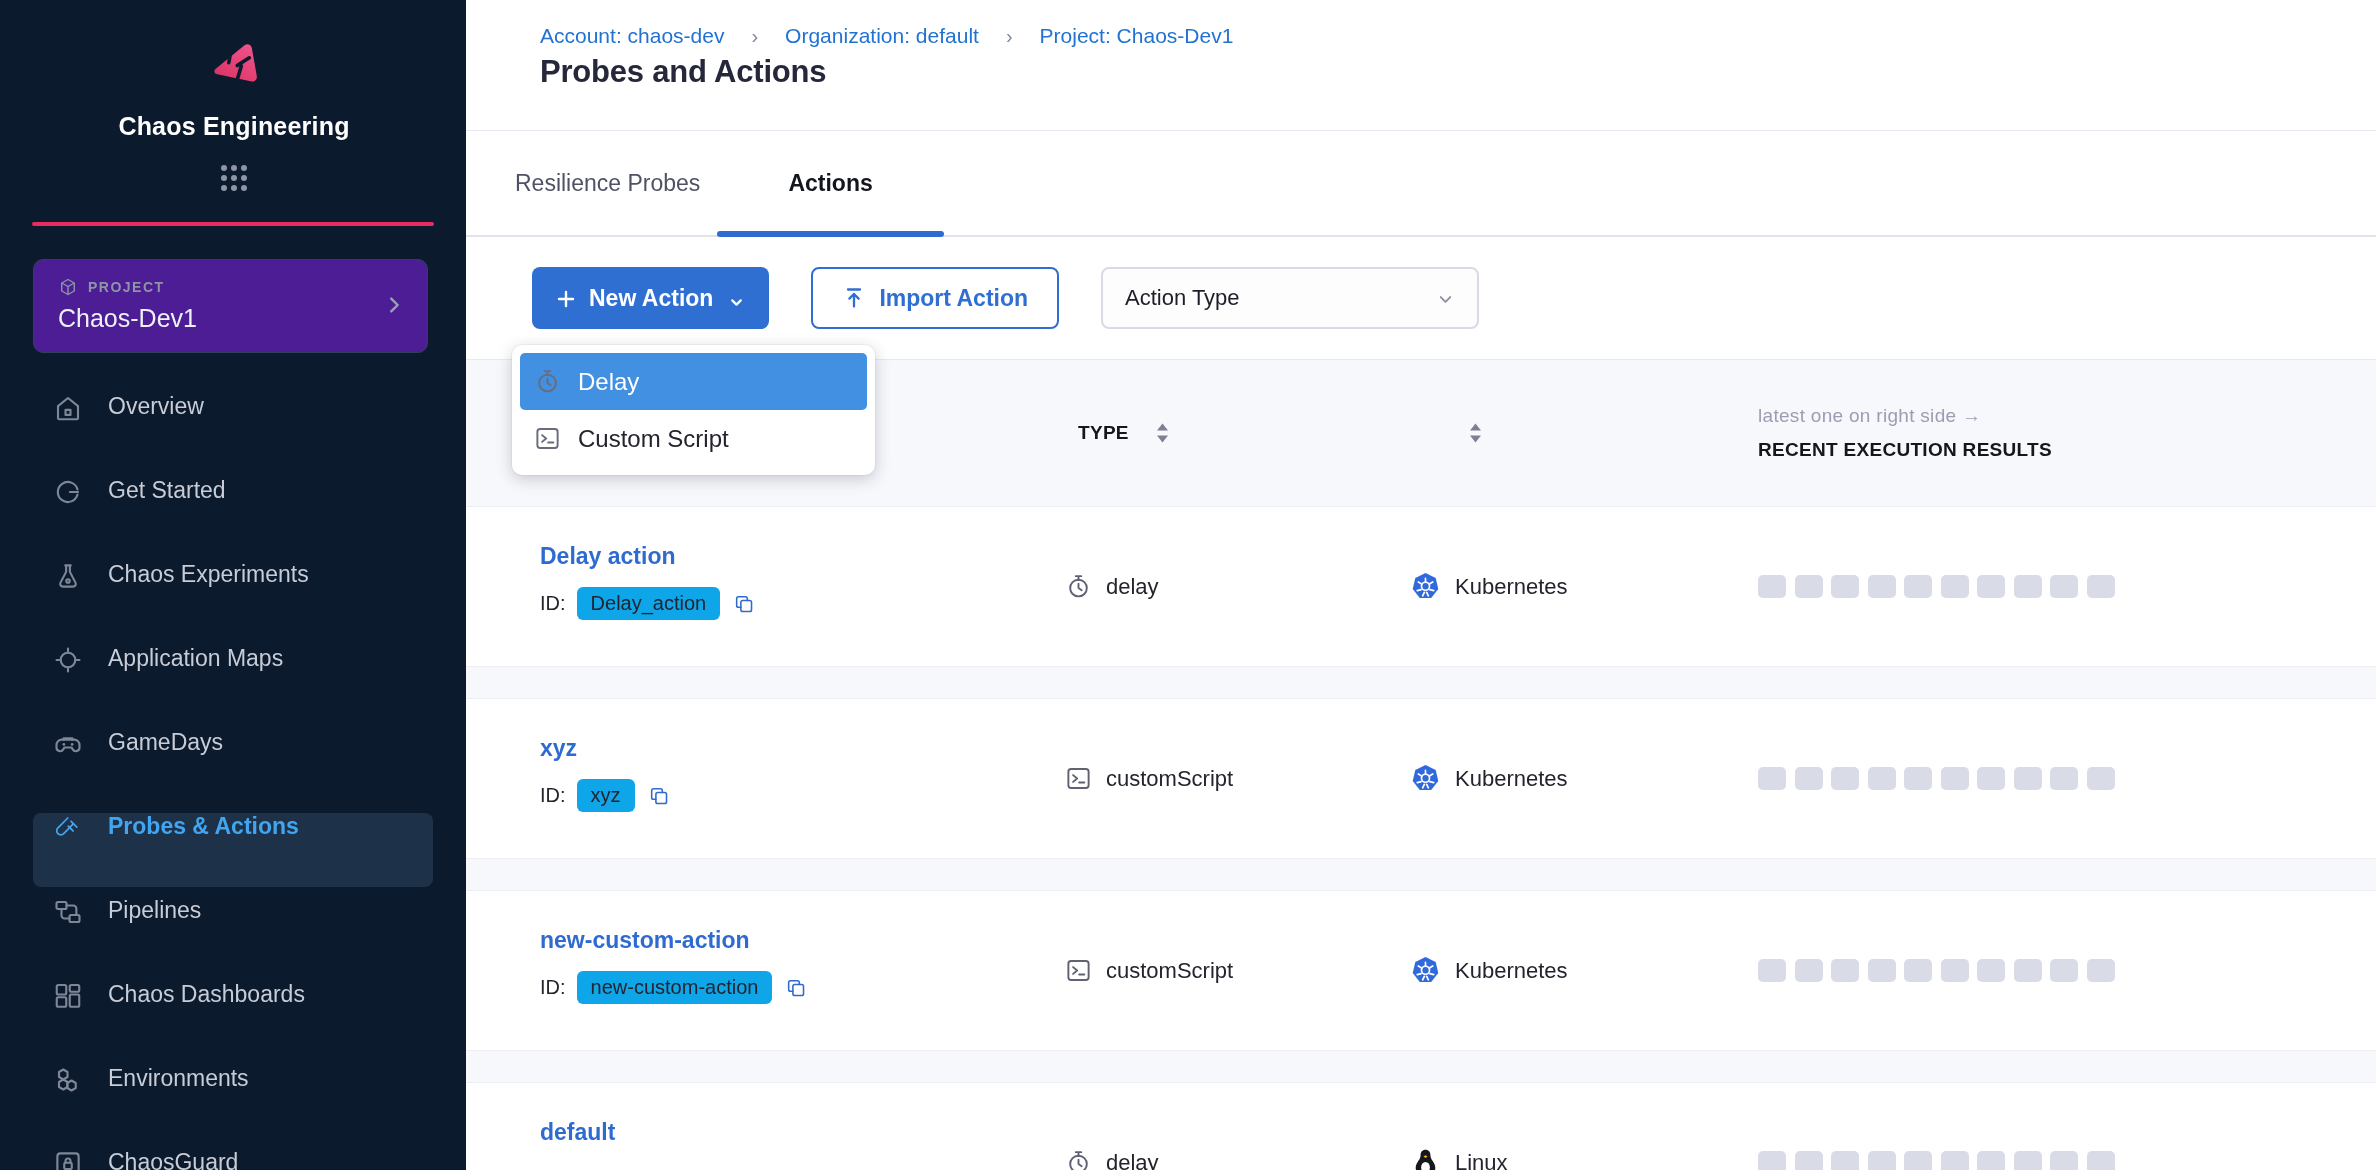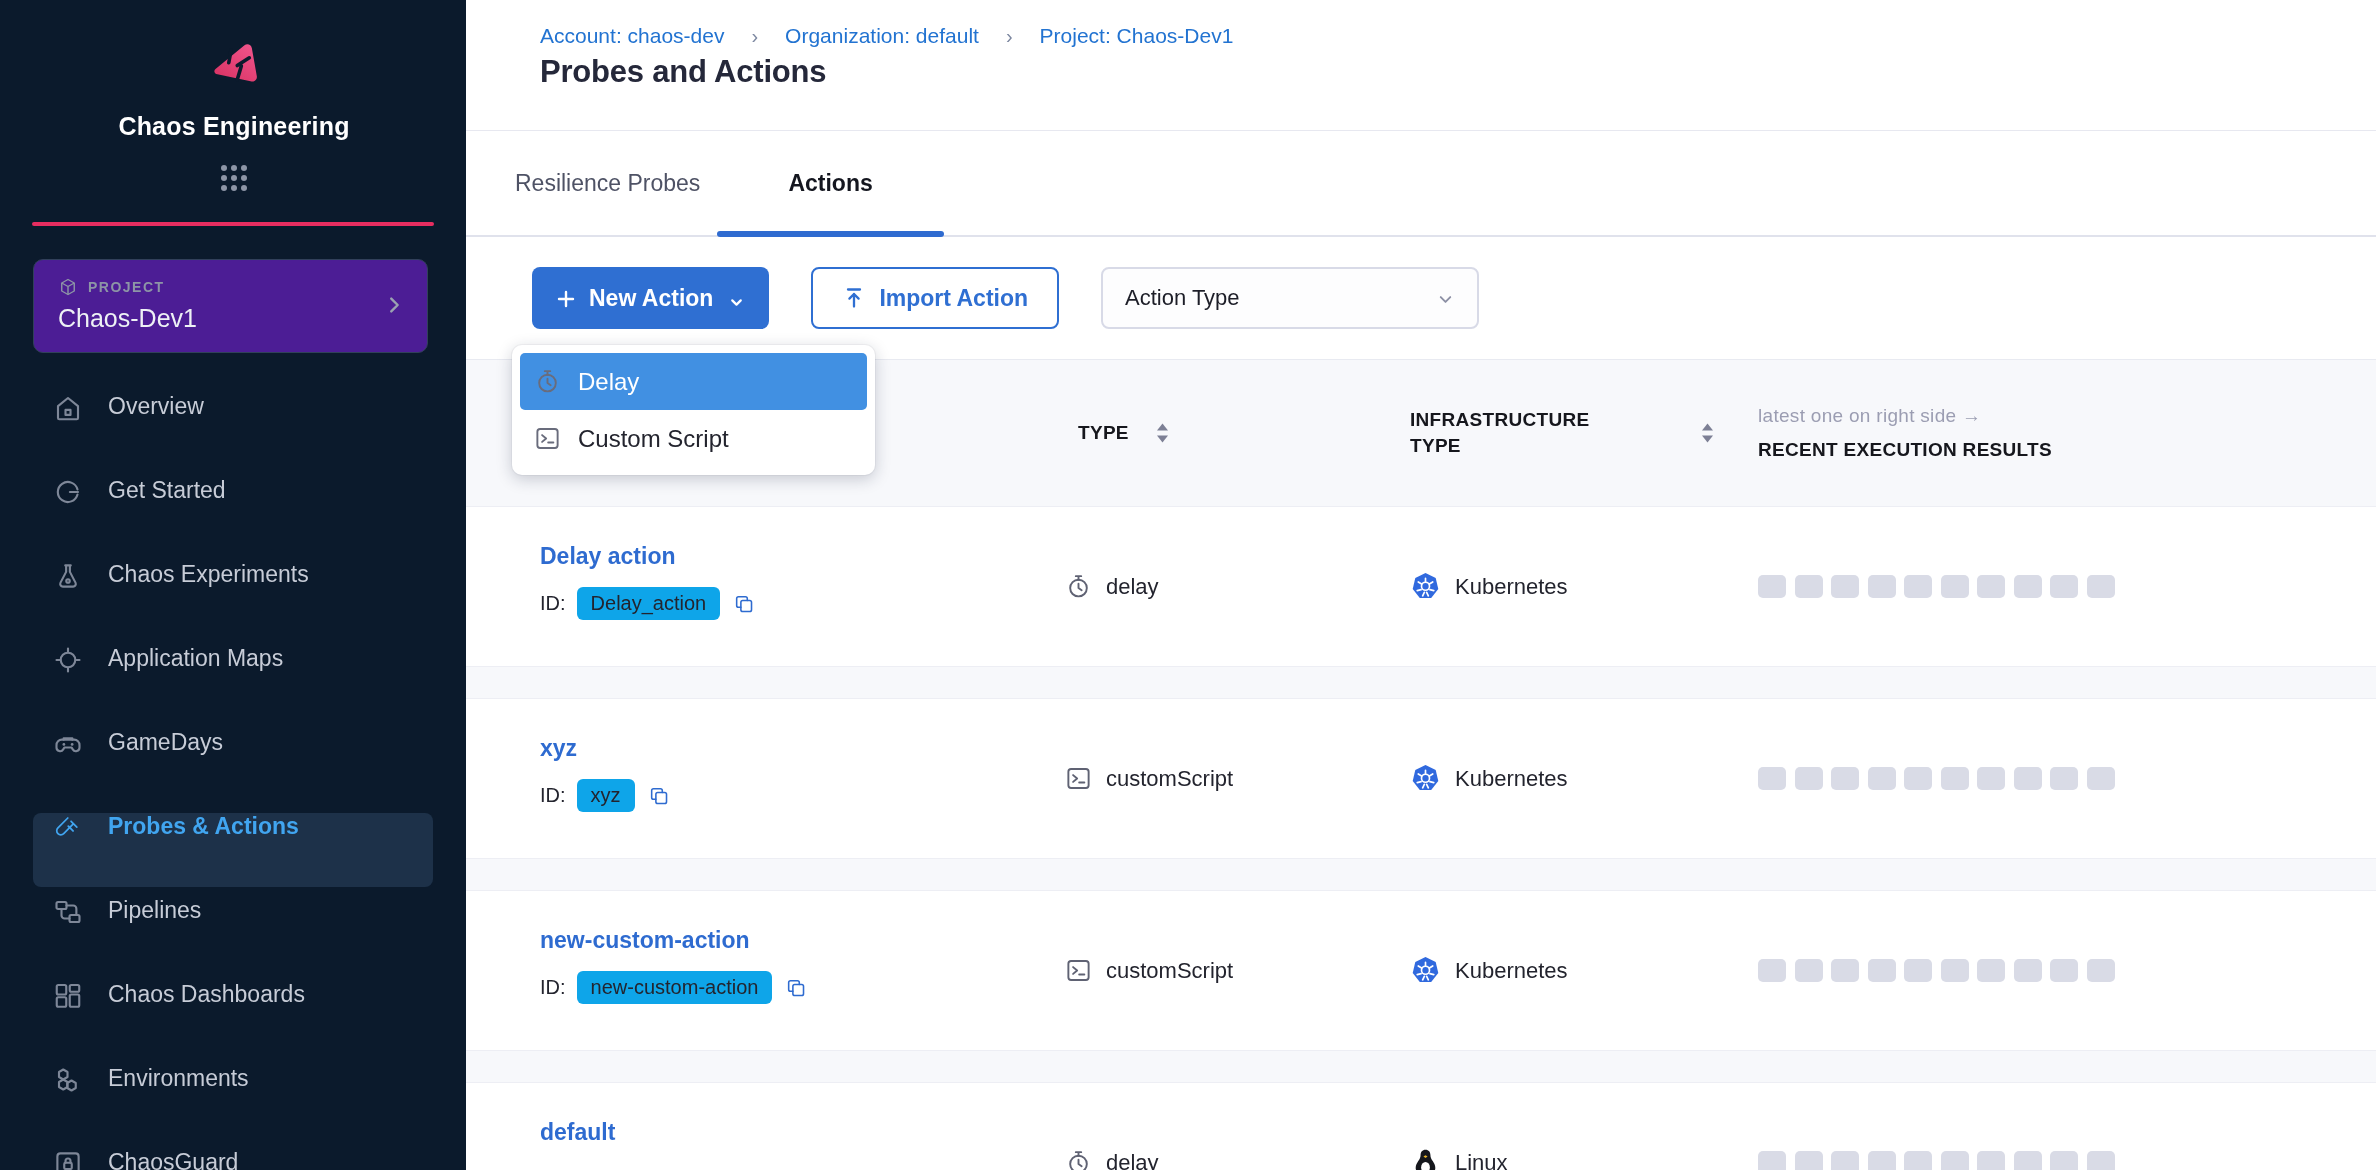--- a/index.html
+++ b/index.html
@@ -288,21 +288,20 @@
       <div class="th th-type">
         <span>TYPE</span>
         <span class="sort">
           <svg viewBox="0 0 15 22" fill="currentColor">
             <path d="M7.5 1.5 13 8.5H2z" rx="1"></path>
               <path d="M7.5 20.5 2 13.5h11z"></path>
           </svg>
         </span>
       </div>
       <div class="th th-infra">
-        <span class="lbl">INFRASTRUCTURE TYPE</span>
         <span class="sort">
           <svg viewBox="0 0 15 22" fill="currentColor">
             <path d="M7.5 1.5 13 8.5H2z"></path>
               <path d="M7.5 20.5 2 13.5h11z"></path>
           </svg>
         </span>
       </div>
       <div class="th th-exec">
         <div class="note">latest one on right side →</div>
         <div>RECENT EXECUTION RESULTS</div>

